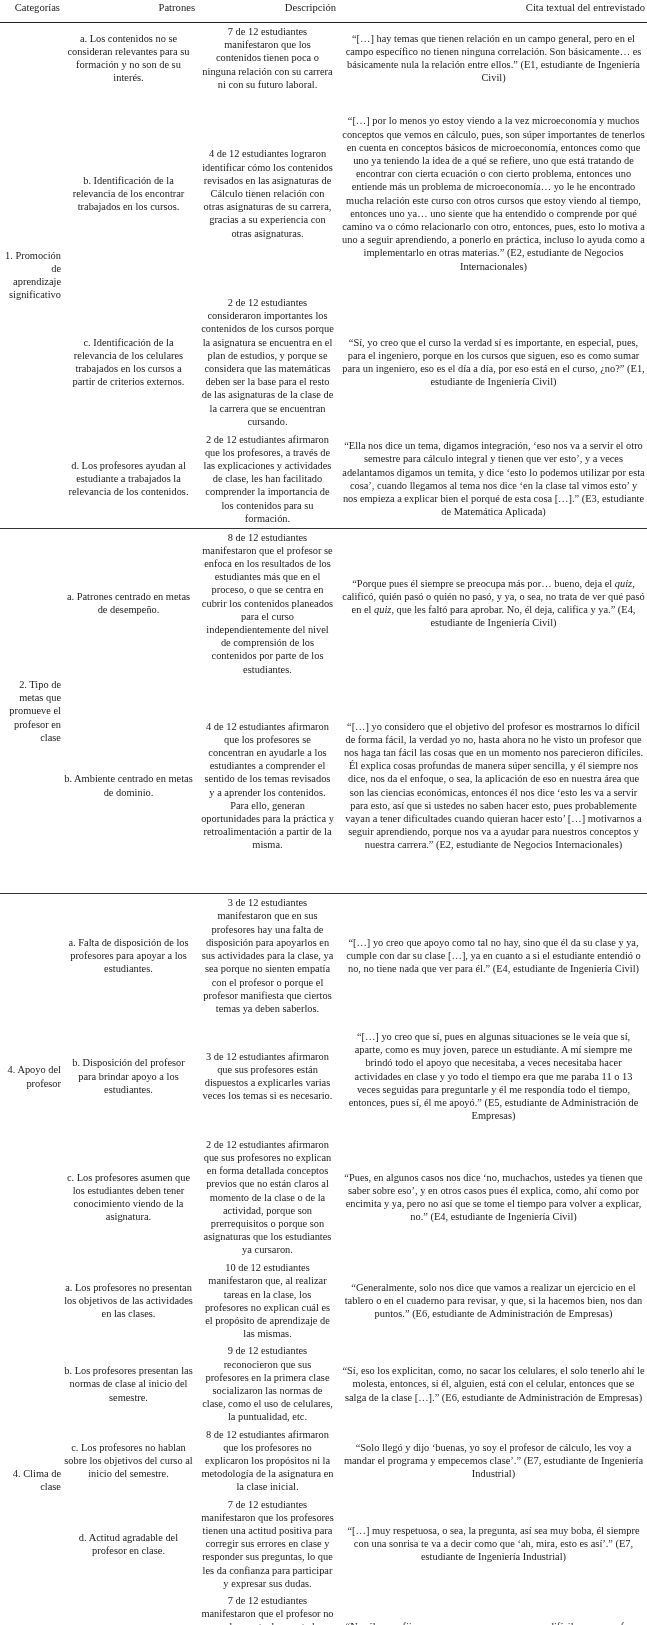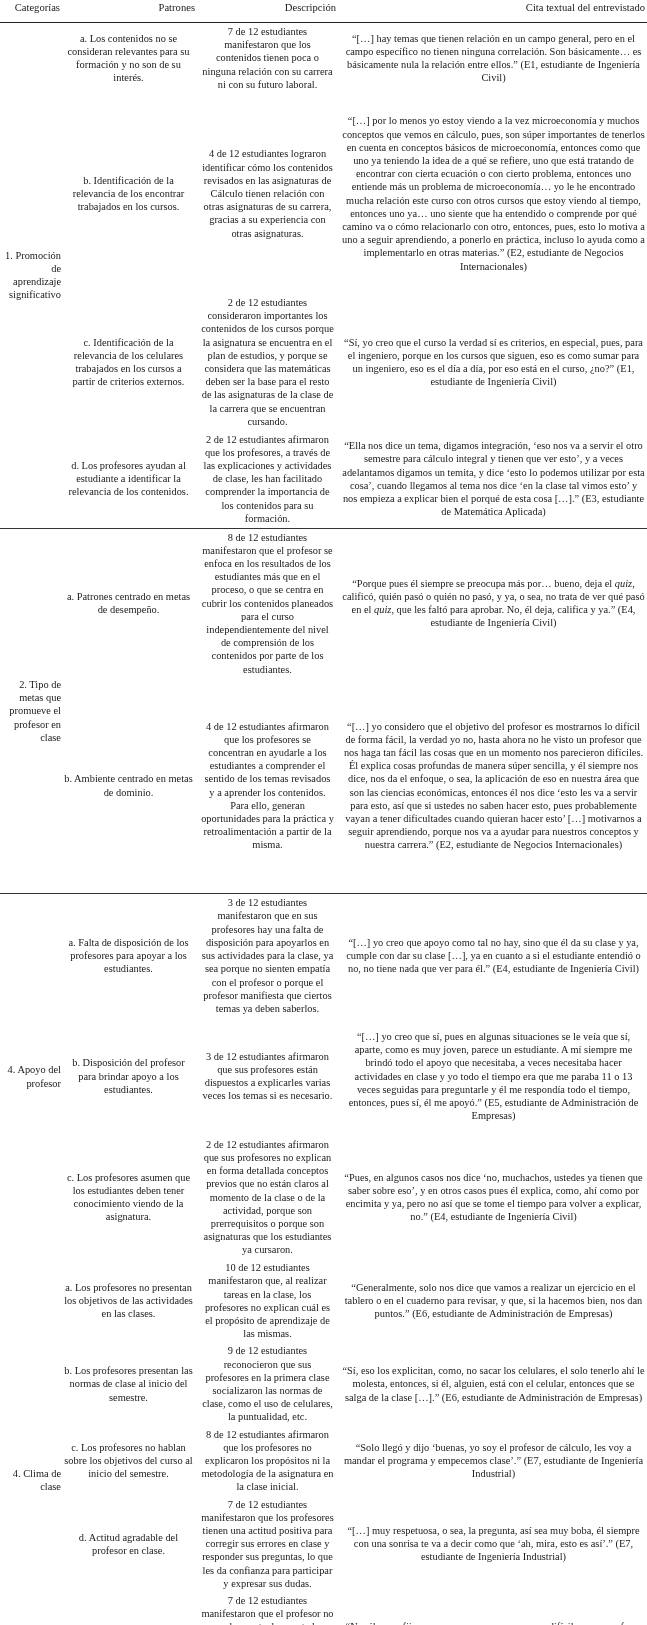--- a/index.html
+++ b/index.html
@@ -69,24 +69,24 @@
       <td class="cita">“[…] hay temas que tienen relación en un campo general, pero en el campo específico no tienen ninguna correlación. Son básicamente… es básicamente nula la relación entre ellos.” (E1, estudiante de Ingeniería Civil)</td>
     </tr>
     <tr style="height:201px">
       <td class="pat">b. Identificación de la relevancia de los encontrar trabajados en los cursos.</td>
       <td class="desc">4 de 12 estudiantes lograron identificar cómo los contenidos revisados en las asignaturas de Cálculo tienen relación con otras asignaturas de su carrera, gracias a su experiencia con otras asignaturas.</td>
       <td class="cita">“[…] por lo menos yo estoy viendo a la vez microeconomía y muchos conceptos que vemos en cálculo, pues, son súper importantes de tenerlos en cuenta en conceptos básicos de microeconomía, entonces como que uno ya teniendo la idea de a qué se refiere, uno que está tratando de encontrar con cierta ecuación o con cierto problema, entonces uno entiende más un problema de microeconomía… yo le he encontrado mucha relación este curso con otros cursos que estoy viendo al tiempo, entonces uno ya… uno siente que ha entendido o comprende por qué camino va o cómo relacionarlo con otro, entonces, pues, esto lo motiva a uno a seguir aprendiendo, a ponerlo en práctica, incluso lo ayuda como a implementarlo en otras materias.” (E2, estudiante de Negocios Internacionales)</td>
     </tr>
     <tr style="height:136px">
       <td class="pat">c. Identificación de la relevancia de los celulares trabajados en los cursos a partir de criterios externos.</td>
       <td class="desc">2 de 12 estudiantes consideraron importantes los contenidos de los cursos porque la asignatura se encuentra en el plan de estudios, y porque se considera que las matemáticas deben ser la base para el resto de las asignaturas de la clase de la carrera que se encuentran cursando.</td>
-      <td class="cita">“Sí, yo creo que el curso la verdad sí es criterios, en especial, pues, para el ingeniero, porque en los cursos que siguen, eso es como sumar para un ingeniero, eso es el día a día, por eso está en el curso, ¿no?” (E1, estudiante de Ingeniería Civil)</td>
+      <td class="cita">“Sí, yo creo que el curso la verdad sí es importante, en especial, pues, para el ingeniero, porque en los cursos que siguen, eso es como sumar para un ingeniero, eso es el día a día, por eso está en el curso, ¿no?” (E1, estudiante de Ingeniería Civil)</td>
     </tr>
     <tr class="section-end" style="height:98px">
-      <td class="pat">d. Los profesores ayudan al estudiante a identificar la relevancia de los contenidos.</td>
+      <td class="pat">d. Los profesores ayudan al estudiante a trabajados la relevancia de los contenidos.</td>
       <td class="desc">2 de 12 estudiantes afirmaron que los profesores, a través de las explicaciones y actividades de clase, les han facilitado comprender la importancia de los contenidos para su formación.</td>
       <td class="cita">“Ella nos dice un tema, digamos integración, ‘eso nos va a servir el otro semestre para cálculo integral y tienen que ver esto’, y a veces adelantamos digamos un temita, y dice ‘esto lo podemos utilizar por esta cosa’, cuando llegamos al tema nos dice ‘en la clase tal vimos esto’ y nos empieza a explicar bien el porqué de esta cosa […].” (E3, estudiante de Matemática Aplicada)</td>
     </tr>
 
     <tr style="height:133px">
       <td class="cat" rowspan="2" style="border-bottom:1.6px solid #333">2. Tipo de metas que promueve el profesor en clase</td>
       <td class="pat">a. Patrones centrado en metas de desempeño.</td>
       <td class="desc">8 de 12 estudiantes manifestaron que el profesor se enfoca en los resultados de los estudiantes más que en el proceso, o que se centra en cubrir los contenidos planeados para el curso independientemente del nivel de comprensión de los contenidos por parte de los estudiantes.</td>
       <td class="cita">
         <span>“Porque pues él siempre se preocupa más por… bueno, deja el </span><em>quiz</em><span>, calificó, quién pasó o quién no pasó, y ya, o sea, no trata de ver qué pasó en el </span><em>quiz</em><span>, que les faltó para aprobar. No, él deja, califica y ya.” (E4, estudiante de Ingeniería Civil)</span>

